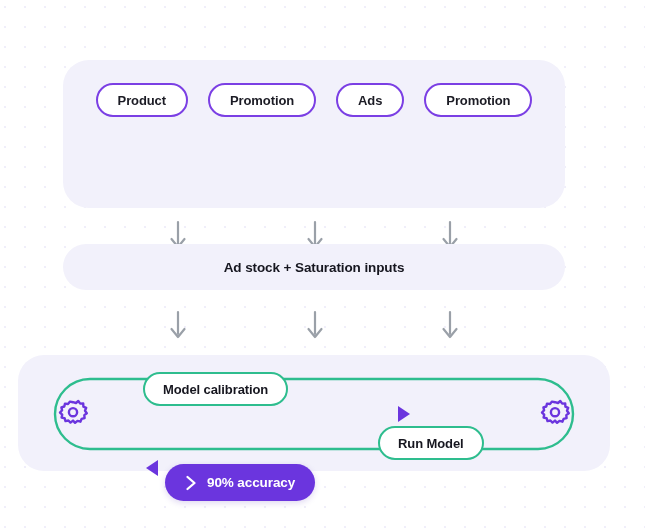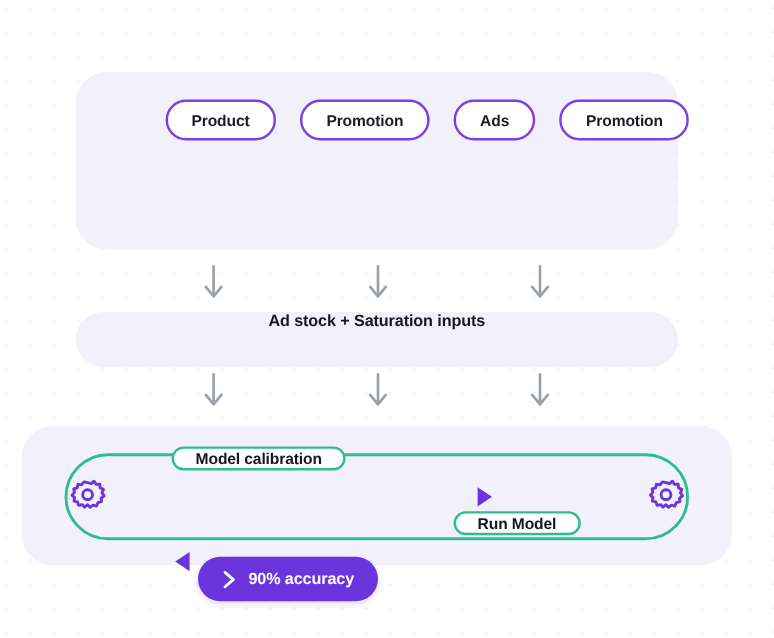--- a/index.html
+++ b/index.html
@@ -44,21 +44,20 @@
     border-radius: 26px;
   }
   .pill-row {
     position: absolute;
     left: 0;
     width: 100%;
     display: flex;
     justify-content: center;
     align-items: center;
     gap: 20px;
-    margin-left: 42px;
   }
   #pill-row-1 { top: 23px; }
   #pill-row-2 { top: 83px; }
 
   .pill {
     display: inline-flex;
     align-items: center;
     justify-content: center;
     height: 34px;
     padding: 0 20px;
@@ -69,25 +68,26 @@
     font-weight: bold;
     color: #1B1B24;
     white-space: nowrap;
     letter-spacing: -0.1px;
     box-sizing: border-box;
   }
 
   
   #adstock-panel {
     left: 63px;
-    top: 260px;
+    top: 244px;
     width: 502px;
     height: 46px;
     border-radius: 23px;
     display: flex;
+    align-items: center;
     justify-content: center;
   }
   #adstock-label {
     font-size: 13.5px;
     font-weight: bold;
     color: #16161F;
     letter-spacing: -0.1px;
   }
 
   
@@ -113,21 +113,21 @@
     width: 592px;
     height: 116px;
     overflow: visible;
   }
 
   .loop-pill {
     position: absolute;
     display: inline-flex;
     align-items: center;
     justify-content: center;
-    height: 20px;
+    height: 34px;
     padding: 0 18px;
     background: #ffffff;
     border: 2px solid #2EBD8E;
     border-radius: 20px;
     font-size: 13px;
     font-weight: bold;
     color: #16161F;
     white-space: nowrap;
     letter-spacing: -0.1px;
     box-sizing: border-box;

